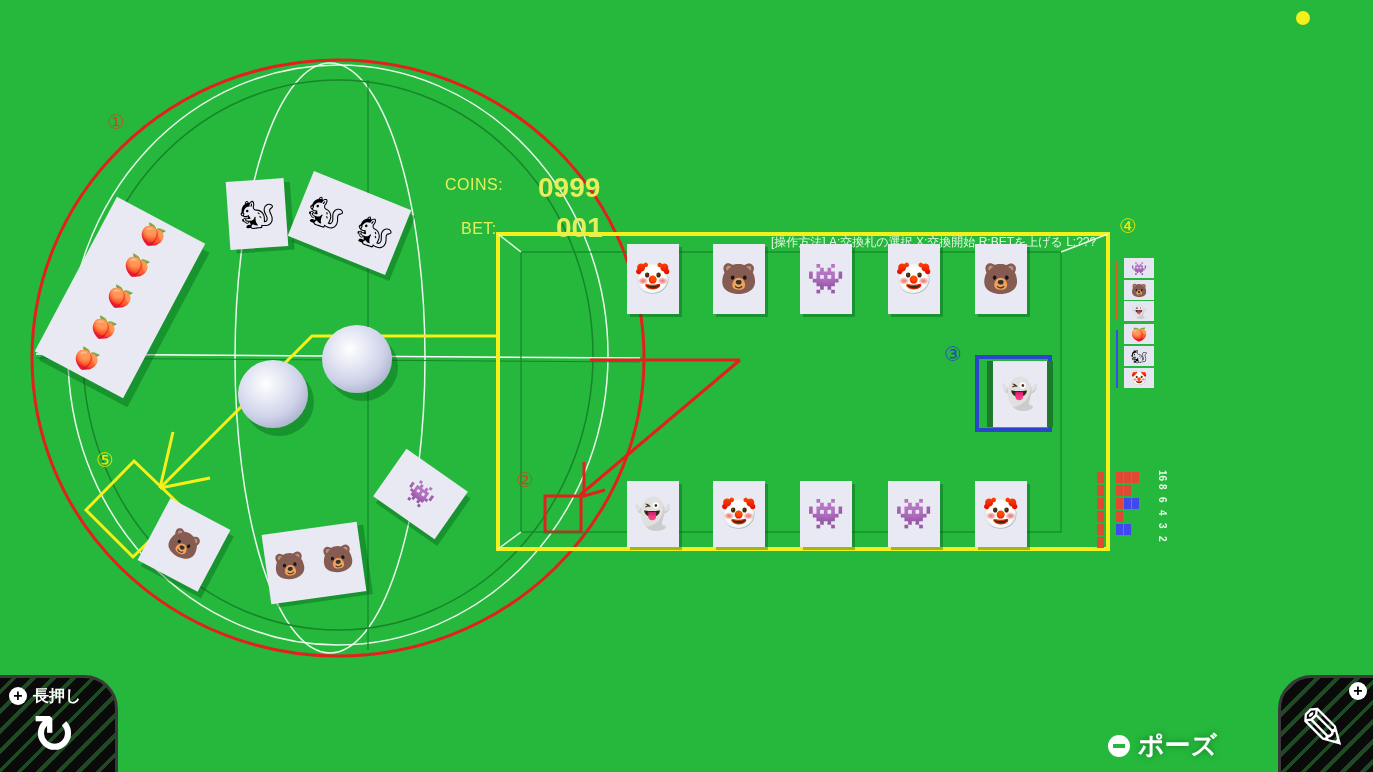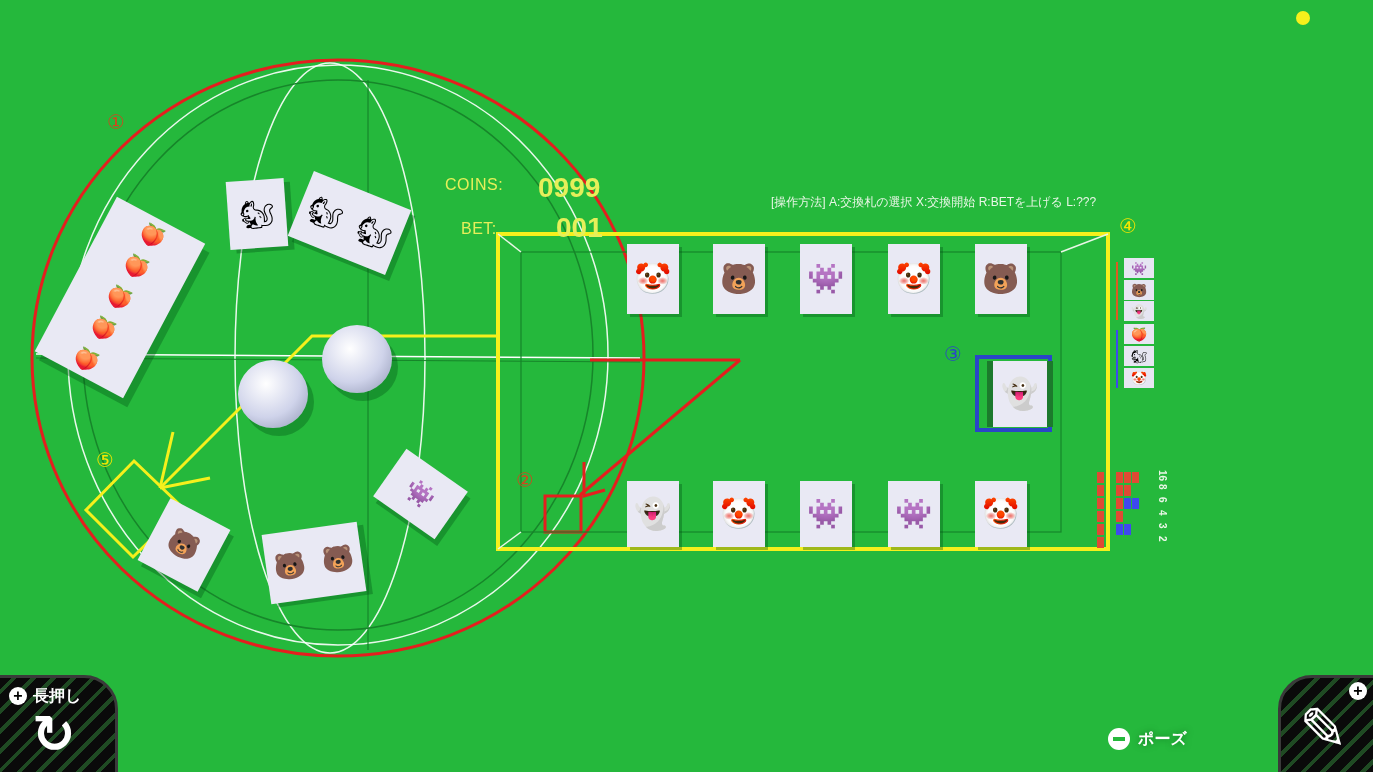--- a/index.html
+++ b/index.html
@@ -1,20 +1,20 @@
 <!DOCTYPE html>
 <html><head>
 <meta charset="utf-8">
 <style>
   html,body{margin:0;padding:0;}
   body{width:1373px;height:772px;overflow:hidden;background:#25b83c;position:relative;font-family:"Liberation Sans","DejaVu Sans",sans-serif;}
   .abs{position:absolute;}
   .hud-label{color:#e6ef5a;font-size:16px;letter-spacing:0.5px;}
   .hud-value{color:#e6ef5a;font-size:28px;font-weight:bold;}
-  .controls{color:#e9f6e6;font-size:12px;white-space:nowrap;}
+  .controls{color:#e9f6e6;font-size:12px;white-space:nowrap;margin-top:40px;}
   .card{position:absolute;width:52px;height:70px;background:#e9e9f4;box-shadow:3px 3px 0 rgba(0,80,20,0.35);display:flex;align-items:center;justify-content:center;}
   .card .ico{font-size:30px;line-height:1;}
   .annot{position:absolute;font-size:20px;}
   .marker-1{color:#d0471e;}
   .marker-2{color:#d0471e;}
   .marker-3{color:#2a45c8;}
   .marker-4{color:#f5e600;}
   .marker-5{color:#f5e600;}
   .corner-btn{position:absolute;width:118px;height:100px;background:repeating-linear-gradient(135deg,#0a0a0a 0 10px,#1f4a23 10px 14px);border:3px solid #3a3a3a;}
   .side-card{position:absolute;width:30px;height:20px;background:#e6e6f2;display:flex;align-items:center;justify-content:center;font-size:13px;}
@@ -195,19 +195,19 @@
 <div class="corner-btn" style="left:-6px;top:675px;border-radius:0 34px 0 0;">
   <span class="abs" style="left:12px;top:9px;width:18px;height:18px;border-radius:50%;background:#fff;color:#000;font-size:16px;font-weight:bold;line-height:18px;text-align:center;">+</span>
   <span class="abs" style="left:36px;top:8px;color:#fff;font-size:16px;font-weight:bold;">長押し</span>
   <span class="abs" style="left:35px;top:30px;color:#fff;font-size:52px;font-weight:bold;line-height:1;">↻</span>
 </div>
 
 <div class="abs" style="left:1108px;top:728px;display:flex;align-items:center;gap:8px;text-shadow:0 0 6px rgba(0,80,20,0.6);">
   <span style="width:22px;height:22px;border-radius:50%;background:#fff;position:relative;display:inline-block;">
     <span style="position:absolute;left:5px;top:9px;width:12px;height:4px;background:#25b83c;"></span>
   </span>
-  <span style="color:#fff;font-size:16px;font-weight:bold;">ポーズ</span>
+  <span style="color:#fff;font-size:26px;font-weight:bold;">ポーズ</span>
 </div>
 
 <div class="corner-btn" style="left:1278px;top:675px;width:110px;border-radius:34px 0 0 0;">
   <span class="abs" style="left:68px;top:4px;width:18px;height:18px;border-radius:50%;background:#fff;color:#000;font-size:16px;font-weight:bold;line-height:18px;text-align:center;">+</span>
   <span class="abs" style="left:18px;top:22px;color:#fff;font-size:58px;line-height:1;">✎</span>
 </div>
 
 </body></html>

